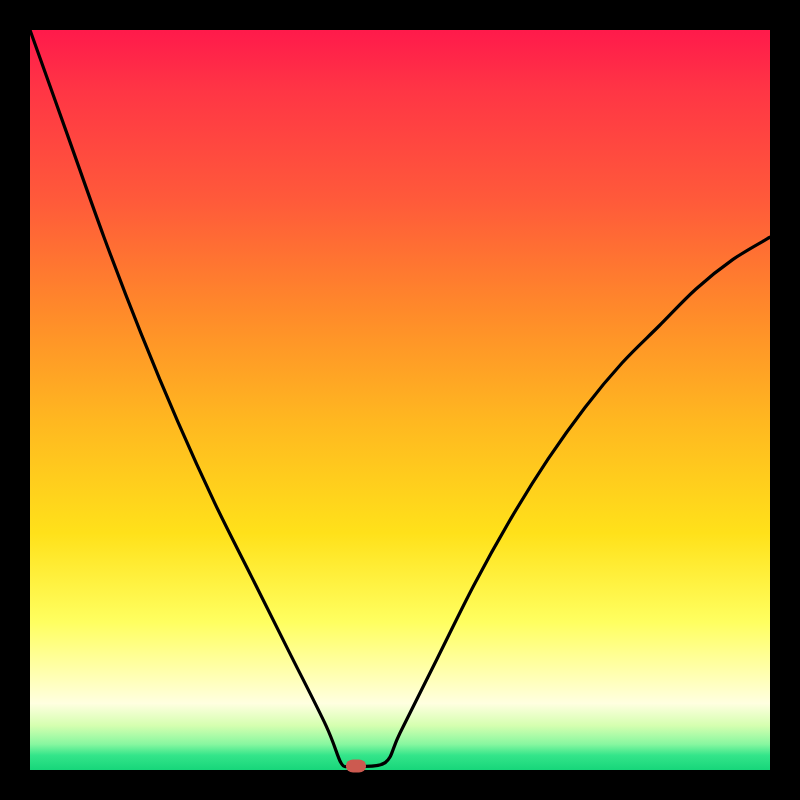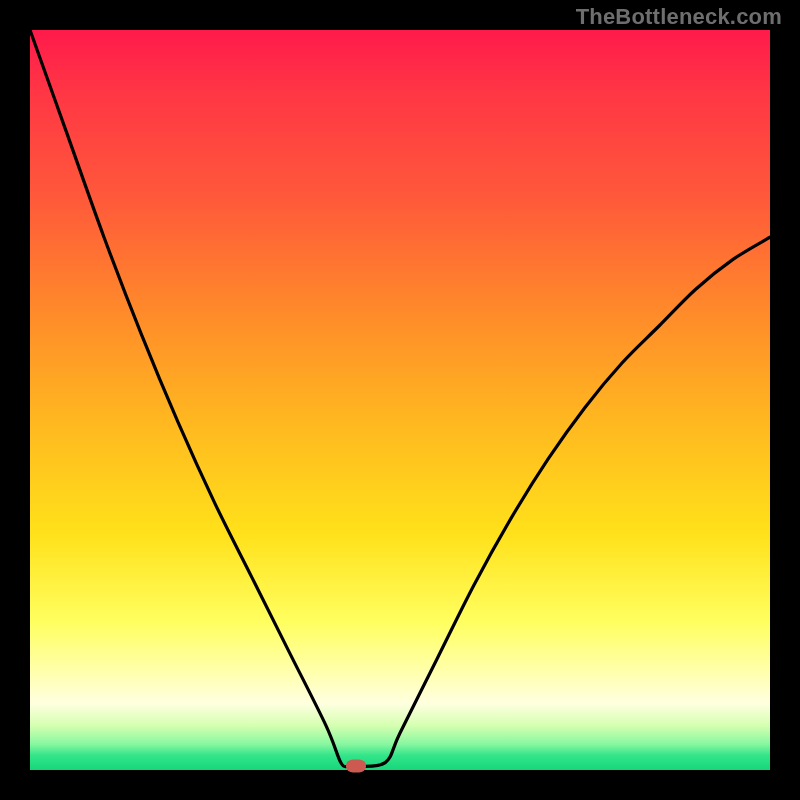--- a/index.html
+++ b/index.html
@@ -66,21 +66,20 @@
     border-radius: 7px / 6px;
     background: #cc5a50;
     transform: translate(-50%, -50%);
     z-index: 3;
   }
 </style>
 </head>
 <body>
 
 <div class="frame">
-  <div class="watermark">TheBottleneck.com</div>
 
   <div class="plot">
     <svg class="curve" viewBox="0 0 740 740" preserveAspectRatio="none">
       <path fill="none" stroke="#000000" stroke-width="3.2" stroke-linecap="round" stroke-linejoin="round" d="M 0,0 C 6.166666666666667,17.26666666666667 24.666666666666664,69.06666666666669 37,103.60000000000002 C 49.333333333333336,138.13333333333335 61.666666666666664,173.90000000000003 74,207.20000000000005 C 86.33333333333333,240.50000000000006 98.66666666666667,272.5666666666667 111,303.40000000000003 C 123.33333333333333,334.23333333333335 135.66666666666666,363.83333333333337 148,392.20000000000005 C 160.33333333333334,420.5666666666667 172.66666666666666,447.70000000000005 185,473.6 C 197.33333333333334,499.5 209.66666666666666,522.9333333333334 222,547.6 C 234.33333333333334,572.2666666666667 246.66666666666666,596.9333333333334 259,621.6 C 271.3333333333333,646.2666666666667 287.3666666666667,677.1 296,695.6 C 304.6333333333333,714.1 307.1,725.8166666666667 310.8,732.6 C 314.5,739.3833333333333 315.73333333333335,735.6833333333333 318.2,736.3 C 320.66666666666663,736.9166666666666 319.43333333333334,736.9166666666666 325.6,736.3 C 331.7666666666667,735.6833333333333 347.8,738.15 355.2,732.6 C 362.59999999999997,727.0500000000001 361.3666666666667,720.2666666666667 370,703 C 378.6333333333333,685.7333333333333 394.66666666666674,653.6666666666666 407.00000000000006,629 C 419.33333333333337,604.3333333333334 431.6666666666667,578.4333333333334 444,555 C 456.3333333333333,531.5666666666666 468.6666666666667,509.3666666666667 481,488.4 C 493.3333333333333,467.4333333333333 505.6666666666667,447.7 518,429.2 C 530.3333333333334,410.7 542.6666666666666,393.4333333333334 555,377.40000000000003 C 567.3333333333334,361.3666666666667 579.6666666666666,346.5666666666666 592,332.99999999999994 C 604.3333333333334,319.4333333333333 616.6666666666666,308.3333333333333 629,296 C 641.3333333333334,283.6666666666667 653.6666666666666,270.1 666,259 C 678.3333333333334,247.9 690.6666666666666,238.03333333333336 703,229.40000000000003 C 715.3333333333334,220.7666666666667 733.8333333333334,210.90000000000003 740,207.20000000000005"></path>
     </svg>
     <div class="marker" style="left: 325.6px; top: 736.3px; background: rgb(204, 90, 80);"></div>
   </div>
 </div>
 
 </body></html>

